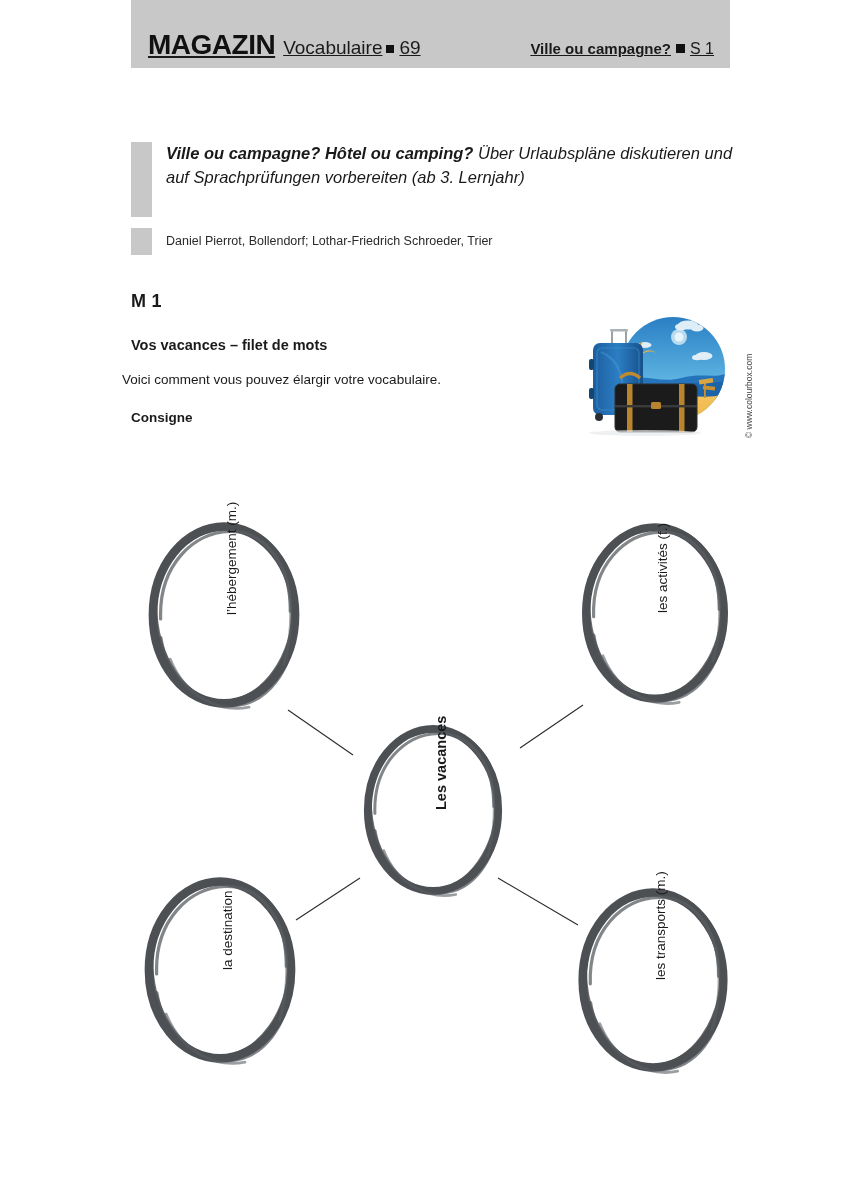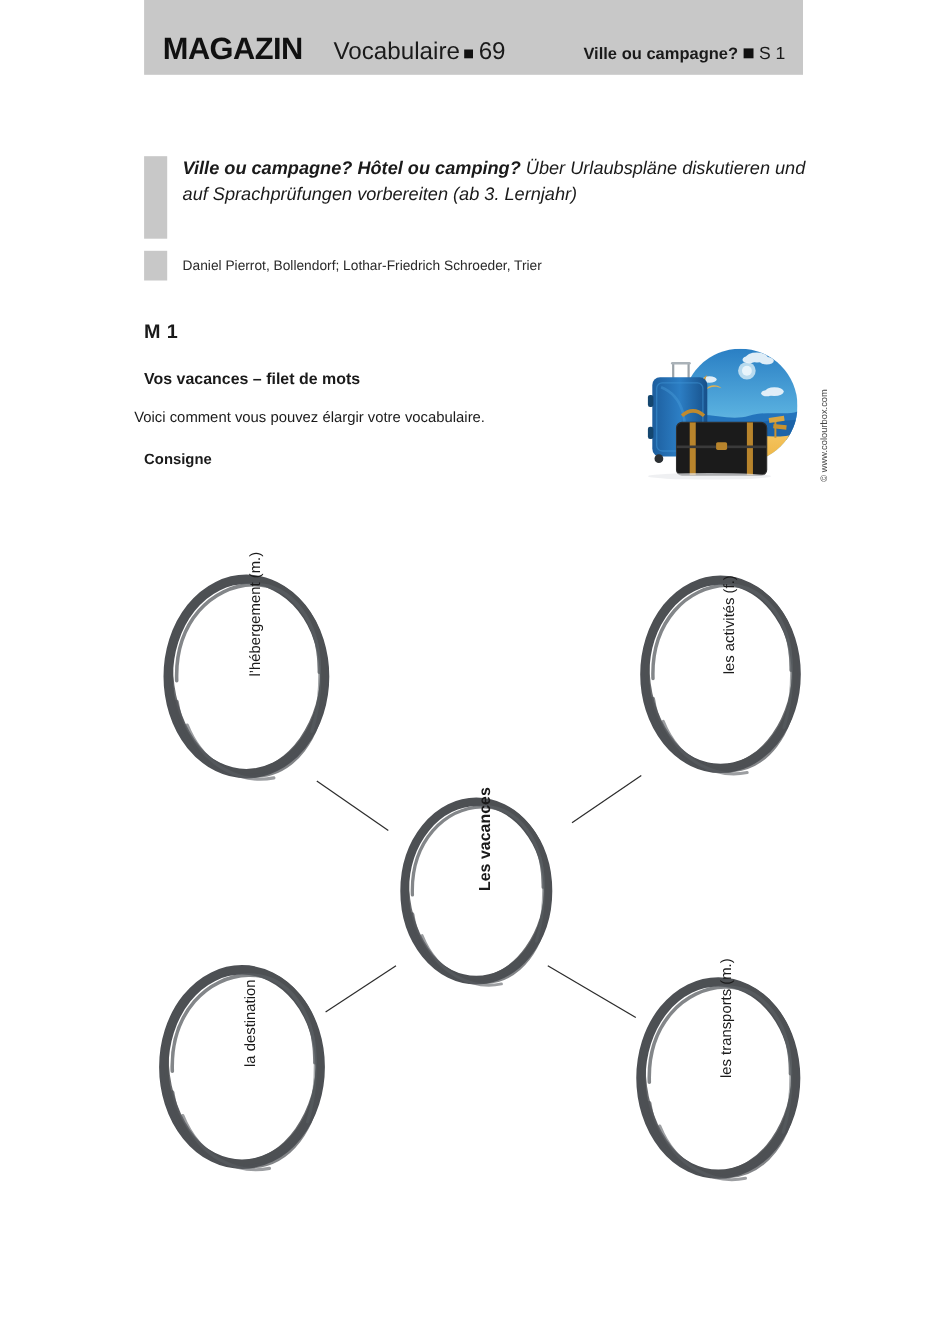--- a/index.html
+++ b/index.html
@@ -27,33 +27,34 @@
     top: 0;
     width: 599px;
     height: 68px;
     background: #c8c8c8;
   }
   .header-inner {
     position: absolute;
     left: 0; right: 0; bottom: 9px;
     display: flex;
     align-items: baseline;
+    text-decoration: underline;
   }
   .magazin {
     font-size: 28px;
     font-weight: bold;
     letter-spacing: -0.5px;
     color: #111111;
     margin-left: 17px;
     line-height: 1;
   }
   .vocab {
-    font-size: 22px;
-    color: #1a1a1a;
-    margin-left: 28px;
+    font-size: 19px;
+    color: #1a1a1a;
+    margin-left: 8px;
     line-height: 1;
   }
   .sq {
     display: inline-block;
     width: 8px; height: 8px;
     background: #111111;
     margin: 0 5px 0 4px;
     vertical-align: 1px;
   }
   .hdr-right {

